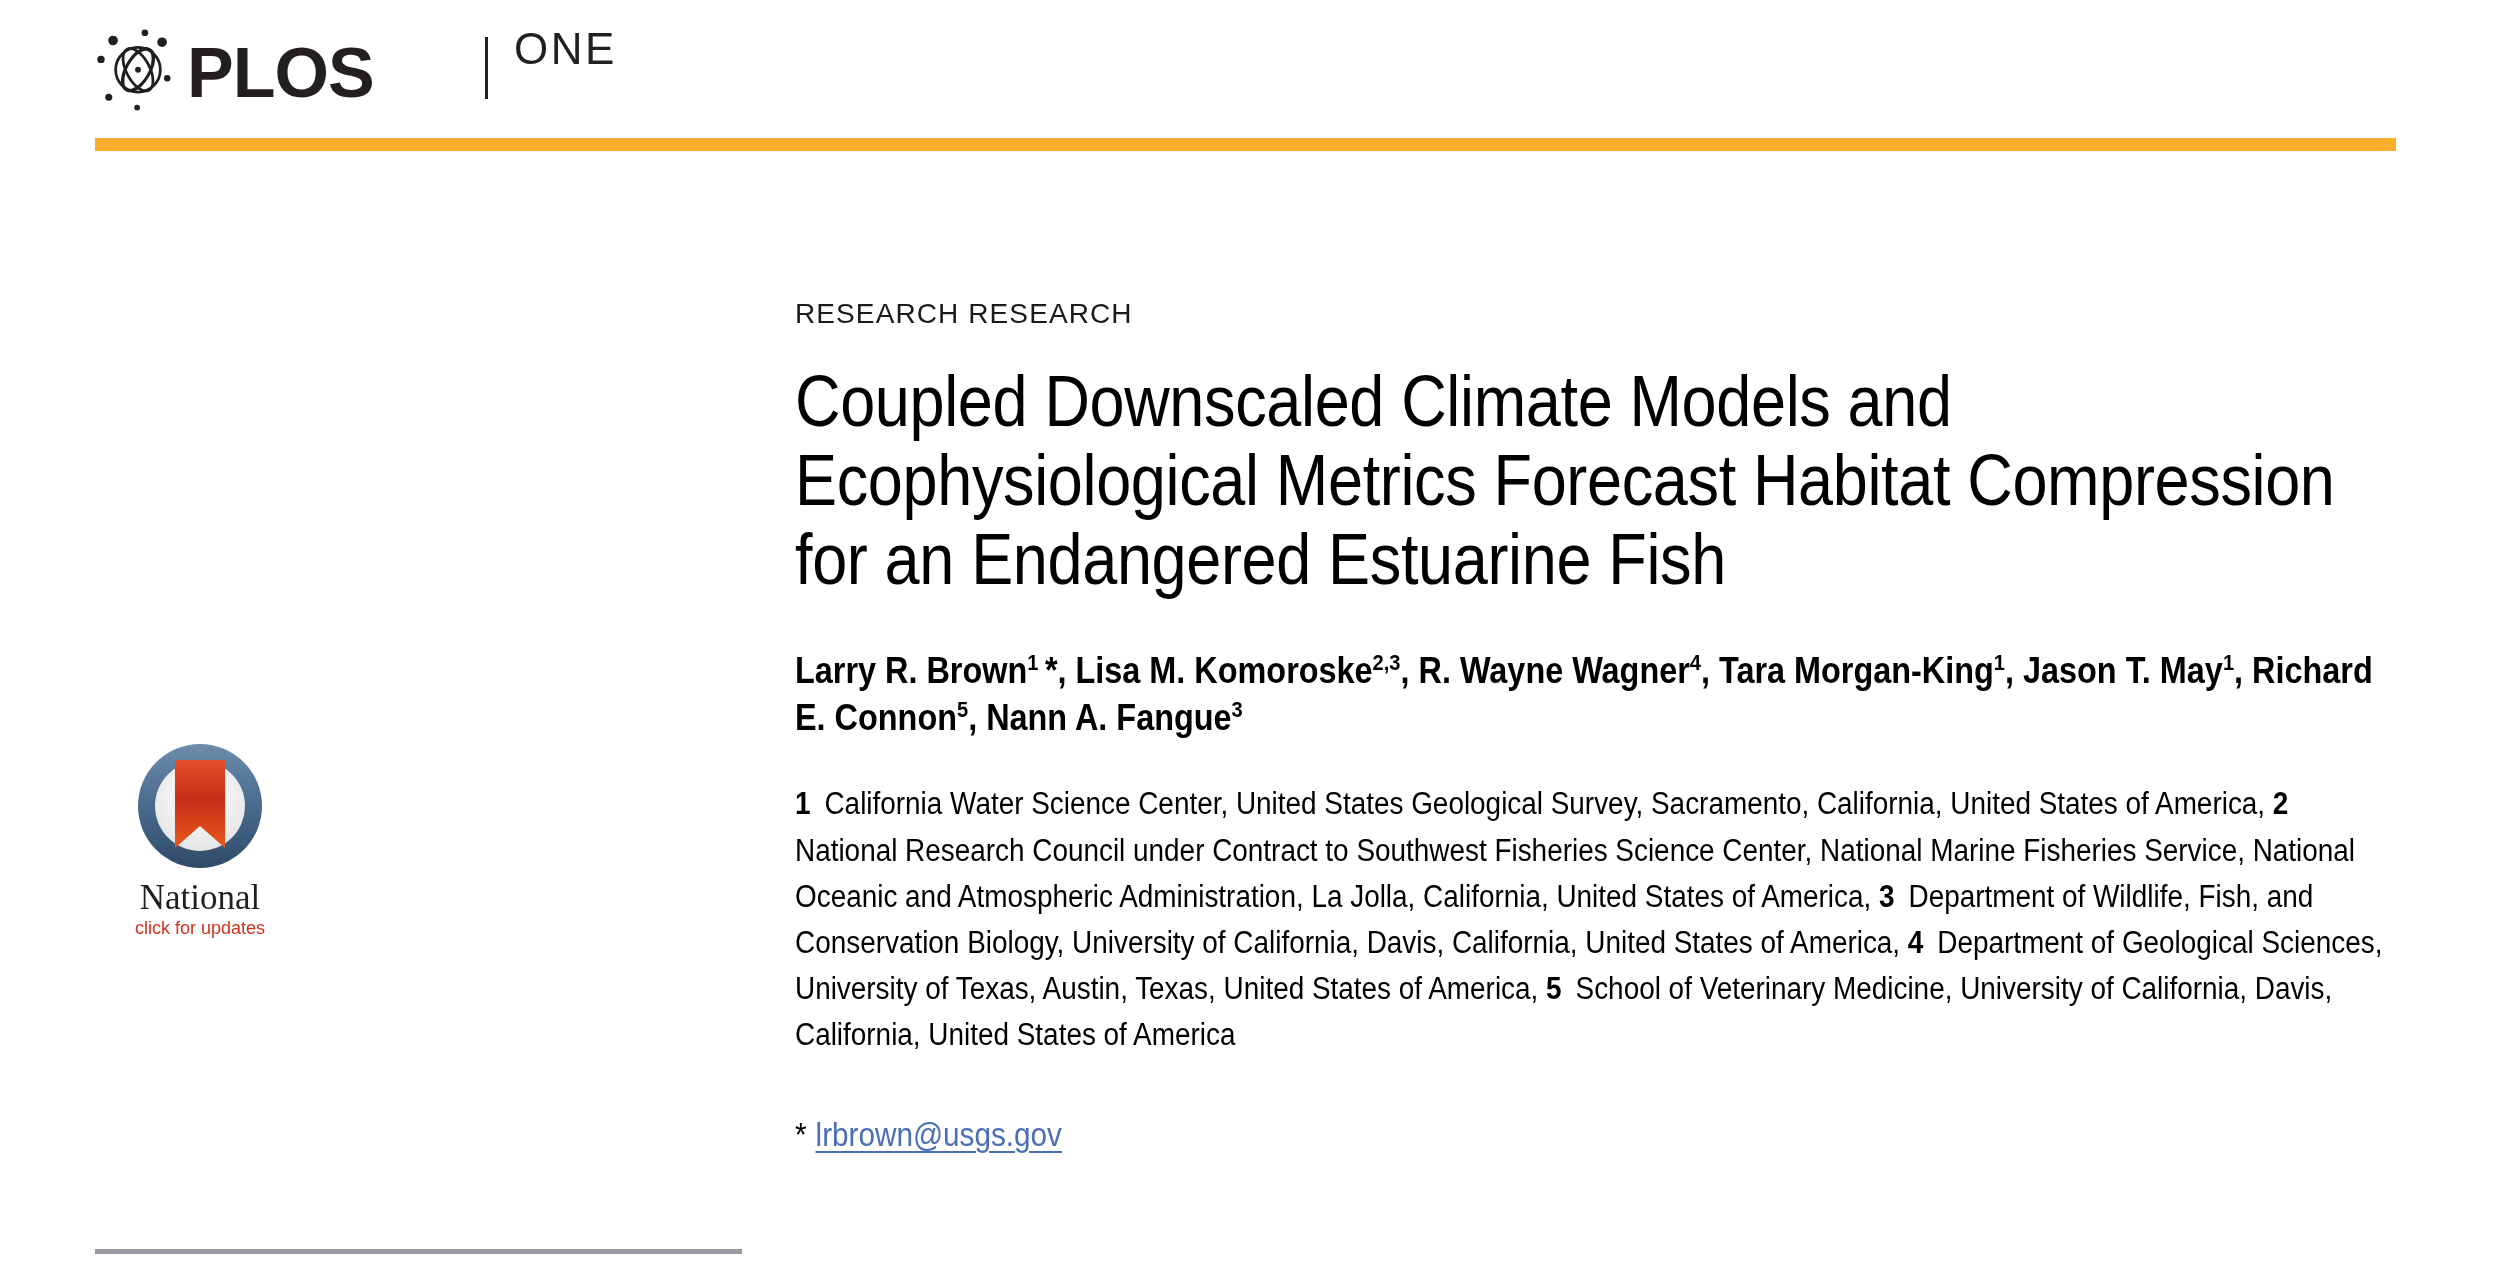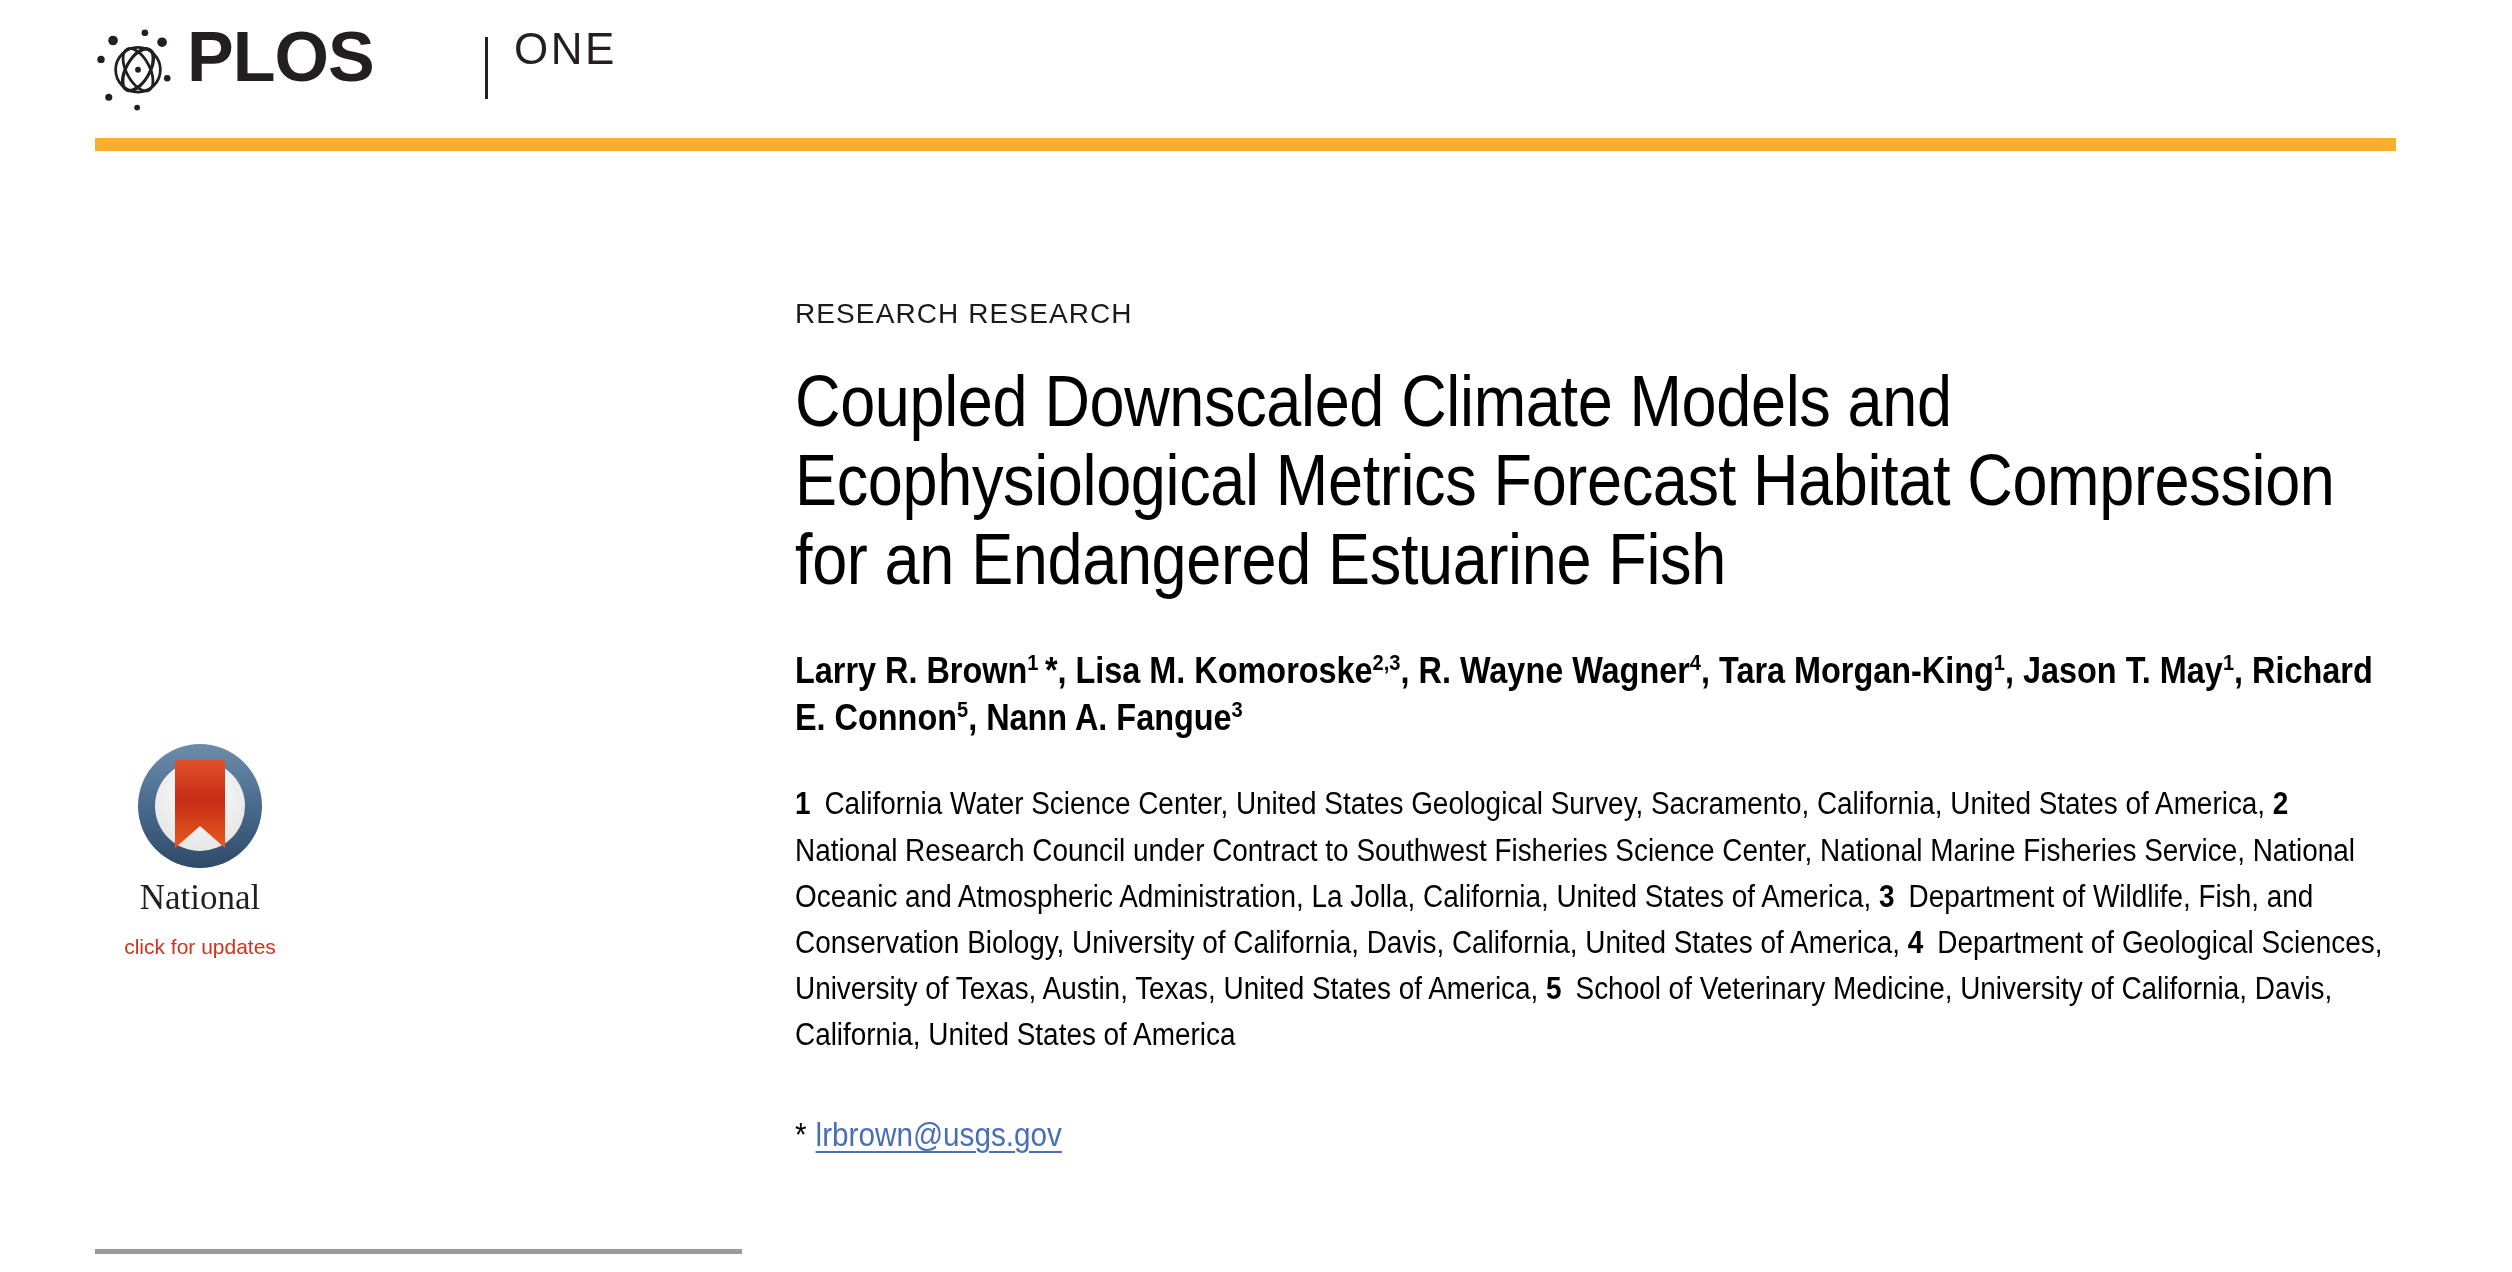--- a/index.html
+++ b/index.html
@@ -41,21 +41,21 @@
   .plos-mark {
     width: 86px;
     height: 86px;
     flex: 0 0 86px;
   }
 
   .plos-word {
     margin-left: 6px;
     height: 86px;
     display: flex;
-    align-items: flex-start;
+    align-items: flex-end;
   }
 
   .plos-word svg { display:block; }
 
   .logo-divider {
     width: 3px;
     height: 62px;
     background: #231f20;
     margin: 0 26px 0 30px;
   }
@@ -96,23 +96,23 @@
     font-size: 35px;
     color: #231f20;
     letter-spacing: 0px;
     margin-top: 2px;
     line-height: 1.05;
     white-space: nowrap;
   }
 
   .crossmark-sub {
     font-family: "Liberation Sans", sans-serif;
-    font-size: 21px;
+    font-size: 18px;
     color: #d0321e;
-    margin-top: 18px;
+    margin-top: 1px;
     white-space: nowrap;
   }
 
   .left-rule {
     position: absolute;
     left: 95px;
     top: 1249px;
     width: 647px;
     height: 5px;
     background: #9a9a9e;

